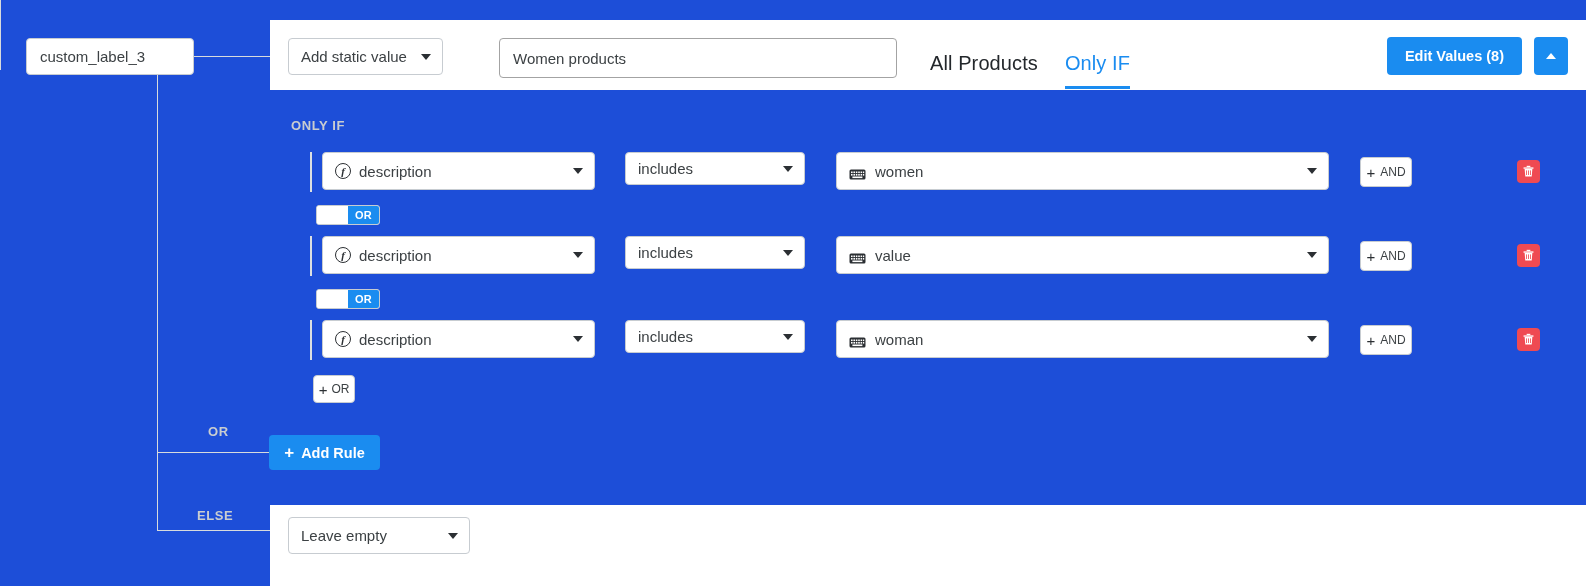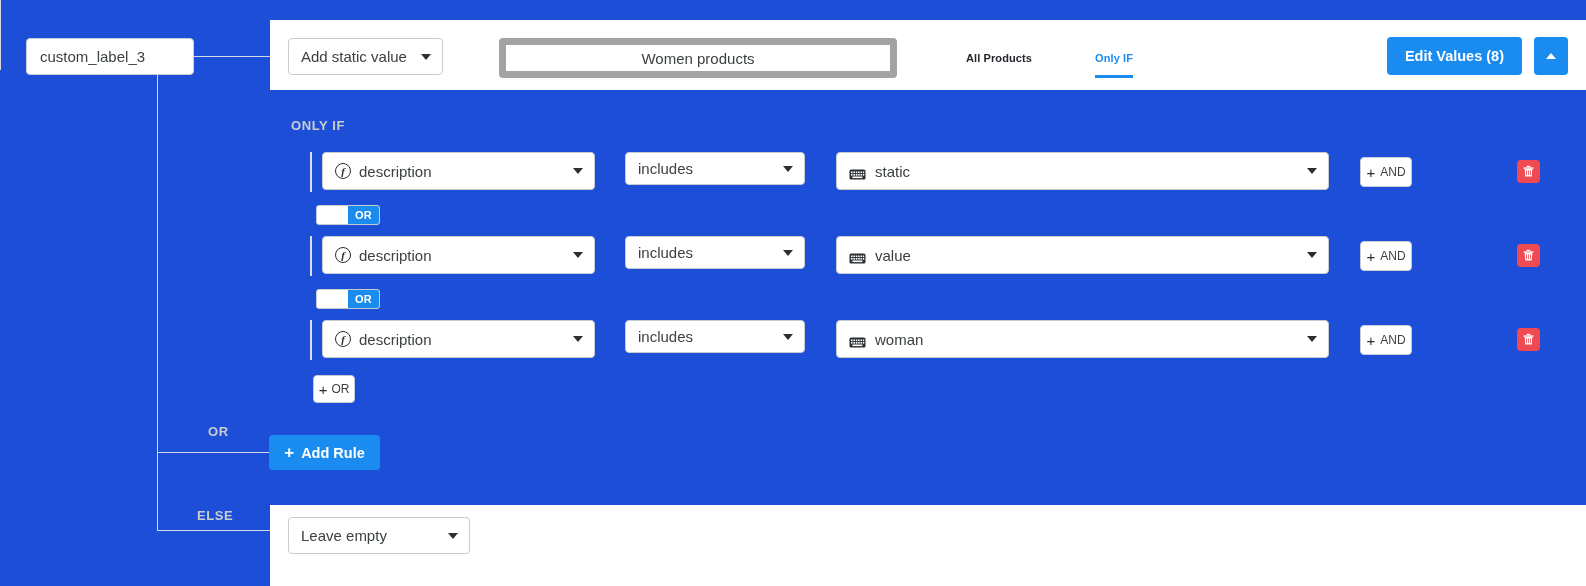--- a/index.html
+++ b/index.html
@@ -64,34 +64,33 @@
     border-left: 5px solid transparent;
     border-right: 5px solid transparent;
     border-top: 6px solid #2b2f33;
   }
   .sel-static { position: absolute; left: 18px; top: 18px; width: 155px; height: 37px; }
 
   .text-input {
     position: absolute; left: 229px; top: 18px;
     width: 398px; height: 40px;
     background: #ffffff;
-    border: 7px solid #a3a3a3;
+    border: 1px solid #a3a3a3;
     border-radius: 4px;
     padding: 0 13px;
     font-size: 15px; color: #3c4144;
     font-family: "Liberation Sans", sans-serif;
     outline: none;
-    text-align: center;
   }
 
   .tabs { position: absolute; left: 660px; top: 32px; display: flex; gap: 27px; }
   .tab {
-    font-size: 11px; font-weight: bold;
+    font-size: 20px; font-weight: normal;
     color: #23272b; padding-bottom: 11px;
-    cursor: pointer; letter-spacing: .1px; margin-left: 36px;
+    cursor: pointer; letter-spacing: .1px;
   }
   .tab.active { color: #1a8cf0; border-bottom: 3px solid #1a8cf0; }
 
   .btn-edit {
     position: absolute; right: 64px; top: 17px;
     height: 38px; padding: 0 18px;
     background: #1a8cf0; color: #fff;
     border: none; border-radius: 4px;
     font-size: 14.5px; font-weight: bold;
     font-family: "Liberation Sans", sans-serif;
@@ -278,21 +277,21 @@
             <rect x="2" y="5" width="1.6" height="1.6"></rect>
               <rect x="4.4" y="5" width="1.6" height="1.6"></rect>
             <rect x="6.8" y="5" width="1.6" height="1.6"></rect>
               <rect x="9.2" y="5" width="1.6" height="1.6"></rect>
             <rect x="11.6" y="5" width="1.6" height="1.6"></rect>
               <rect x="14" y="5" width="1.2" height="1.6"></rect>
             <rect x="3.4" y="7.5" width="10" height="1.6"></rect>
           </g>
         </svg>
       </span>
-      <span>static</span>
+      <span>women</span>
       <span class="caret"></span>
     </div>
 
     <button class="btn-and" style="top:5px;">
       <span class="plus">+</span>
       <span>AND</span>
     </button>
 
     <button class="btn-del" style="top:8px;">
       <svg width="12" height="13" viewBox="0 0 12 13">

